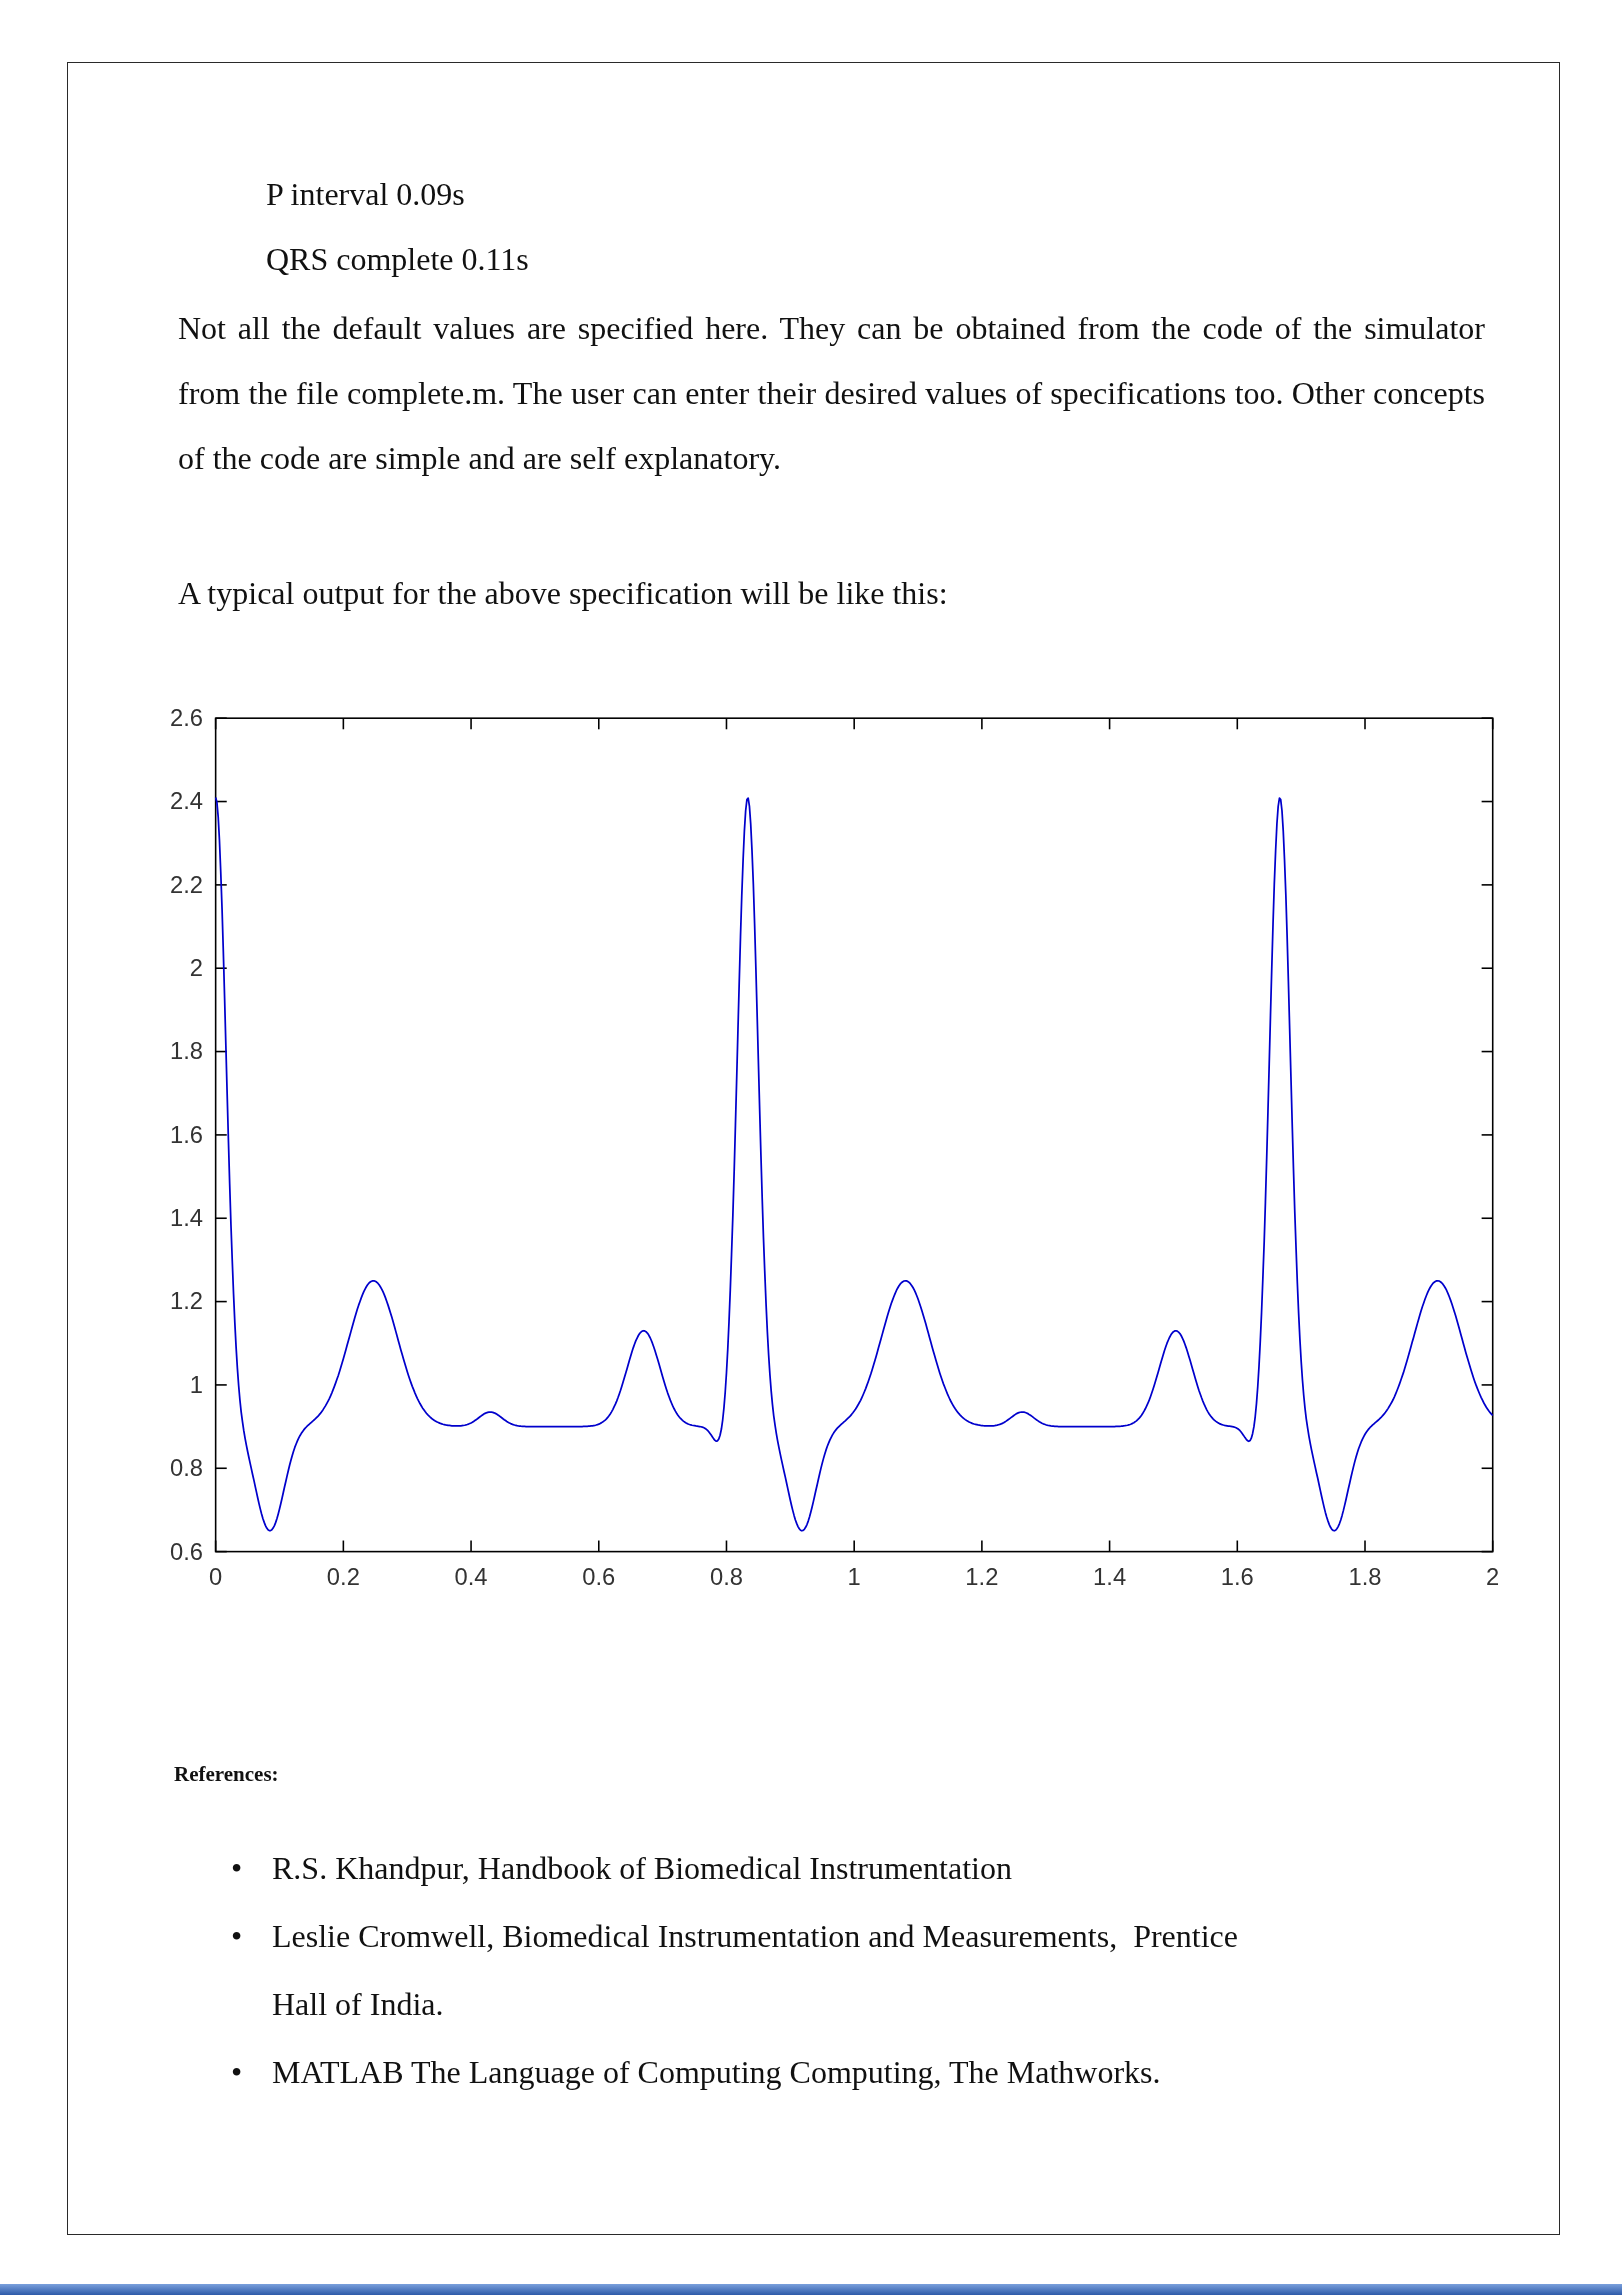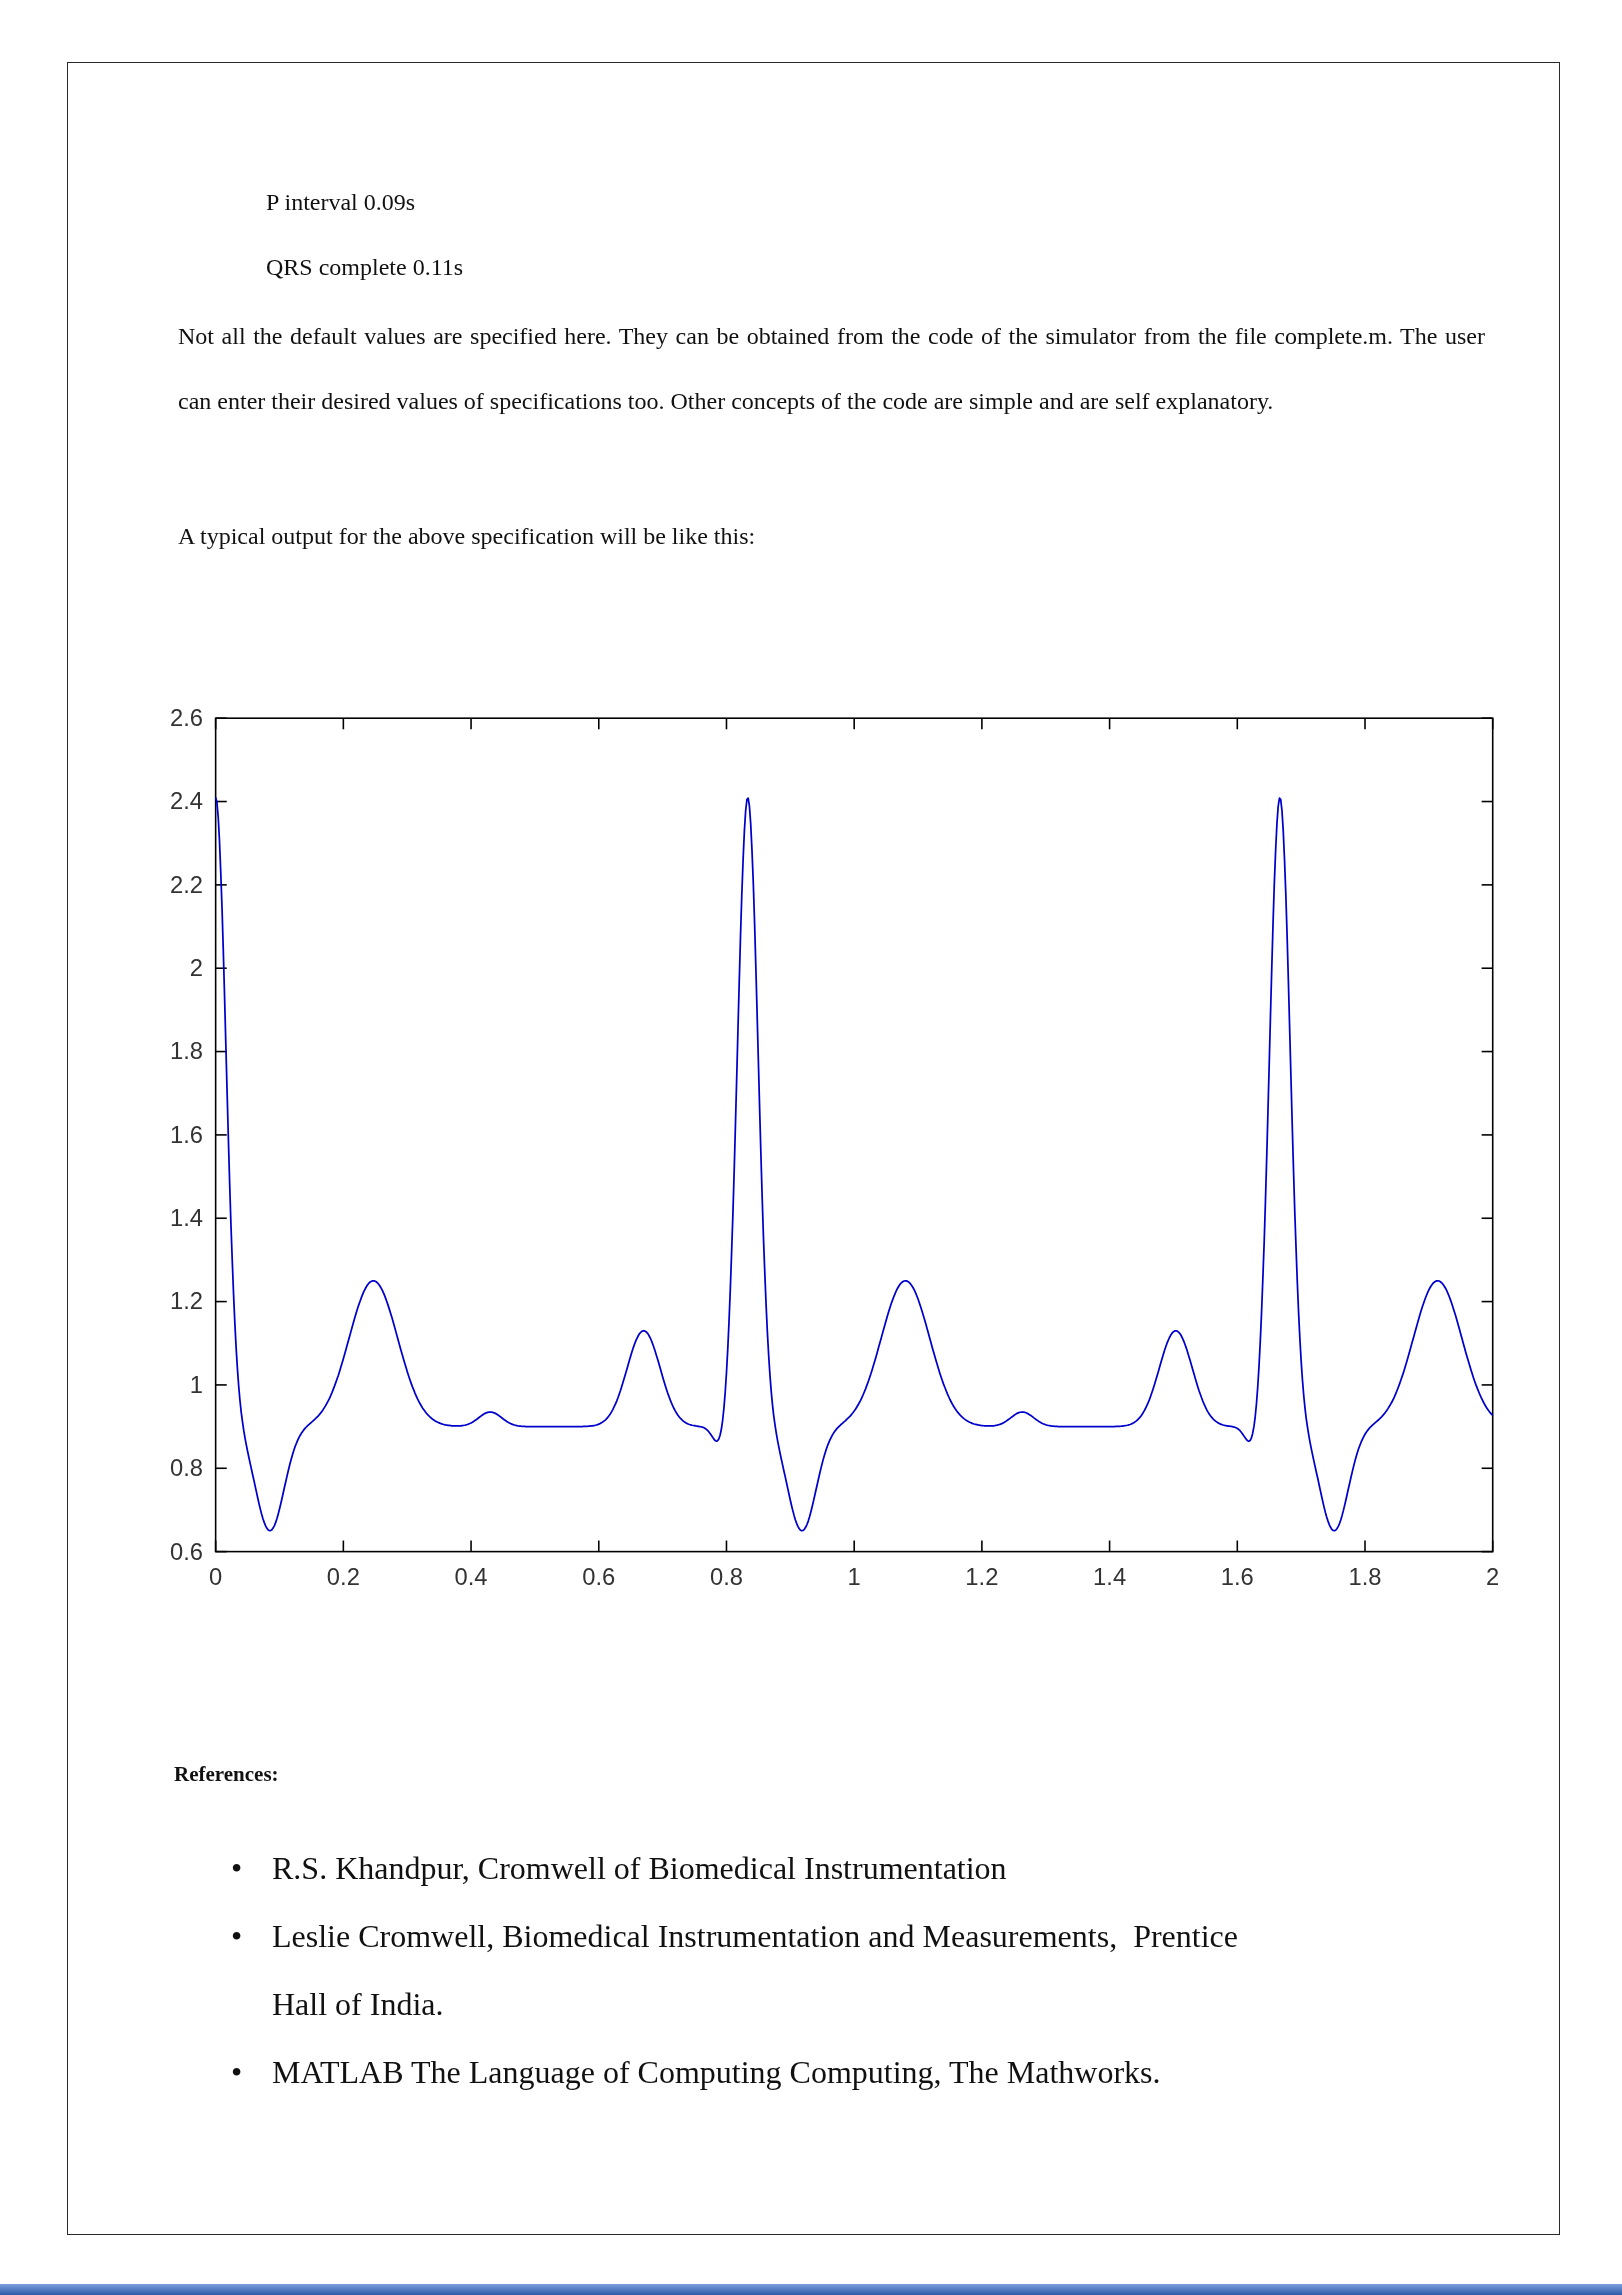--- a/index.html
+++ b/index.html
@@ -11,22 +11,22 @@
     font-family: "Liberation Serif", serif;
     color: #111111;
     overflow: hidden;
   }
   .frame {
     position: absolute; left: 67px; top: 62px;
     width: 1493px; height: 2173px;
     border: 1.6px solid #2a2a2a;
   }
   .content {
-    position: absolute; left: 174px; top: 170px; width: 1315px;
-    font-size: 24px; line-height: 65px;
+    position: absolute; left: 174px; top: 162px; width: 1315px;
+    font-size: 32px; line-height: 65px;
   }
   .indent { margin-left: 92px; }
   .para { margin: 4px; }
   .justify { text-align: justify; }
   .caption { margin-top: 70px; }
   .plot { position: absolute; left: 119px; top: 680px; }
   .tick-label {
     font-family: "Liberation Sans", sans-serif;
     font-size: 30px; fill: #333333;
   }
@@ -124,21 +124,21 @@
       <line x1="1734" y1="48" x2="1720" y2="48" stroke="#000000" stroke-width="2"></line>
       <text x="106" y="58" text-anchor="end" class="tick-label">2.6</text>
       <polyline points="122.0,148.0 123.6,154.2 125.2,172.5 126.8,202.1 128.4,241.6 130.1,289.3 131.7,343.2 133.3,401.3 134.9,461.4 136.5,521.6 138.1,580.2 139.7,635.8 141.3,687.2 143.0,733.7 144.6,775.0 146.2,811.0 147.8,841.9 149.4,868.1 151.0,890.0 152.6,908.3 154.2,923.5 155.9,936.3 157.5,947.3 159.1,956.8 160.7,965.3 162.3,973.3 163.9,980.9 165.5,988.3 167.1,995.6 168.7,1003.0 170.4,1010.4 172.0,1017.9 173.6,1025.3 175.2,1032.6 176.8,1039.7 178.4,1046.4 180.0,1052.6 181.6,1058.2 183.3,1063.1 184.9,1067.2 186.5,1070.3 188.1,1072.5 189.7,1073.5 191.3,1073.5 192.9,1072.5 194.5,1070.3 196.2,1067.2 197.8,1063.1 199.4,1058.2 201.0,1052.5 202.6,1046.3 204.2,1039.6 205.8,1032.6 207.4,1025.4 209.0,1018.1 210.7,1010.9 212.3,1003.8 213.9,997.0 215.5,990.4 217.1,984.3 218.7,978.6 220.3,973.3 221.9,968.5 223.6,964.2 225.2,960.3 226.8,956.8 228.4,953.7 230.0,951.0 231.6,948.6 233.2,946.4 234.8,944.5 236.5,942.7 238.1,941.1 239.7,939.6 241.3,938.2 242.9,936.8 244.5,935.4 246.1,933.9 247.7,932.5 249.3,930.9 251.0,929.2 252.6,927.4 254.2,925.5 255.8,923.4 257.4,921.1 259.0,918.6 260.6,916.0 262.2,913.2 263.9,910.1 265.5,906.8 267.1,903.3 268.7,899.6 270.3,895.6 271.9,891.4 273.5,887.0 275.1,882.4 276.8,877.6 278.4,872.6 280.0,867.4 281.6,862.0 283.2,856.5 284.8,850.9 286.4,845.1 288.0,839.3 289.6,833.5 291.3,827.6 292.9,821.7 294.5,815.9 296.1,810.2 297.7,804.6 299.3,799.2 300.9,793.9 302.5,788.9 304.2,784.2 305.8,779.7 307.4,775.6 309.0,771.9 310.6,768.6 312.2,765.7 313.8,763.2 315.4,761.2 317.1,759.7 318.7,758.7 320.3,758.2 321.9,758.2 323.5,758.7 325.1,759.7 326.7,761.2 328.3,763.2 329.9,765.7 331.6,768.6 333.2,771.9 334.8,775.6 336.4,779.7 338.0,784.2 339.6,788.9 341.2,793.9 342.8,799.2 344.5,804.6 346.1,810.2 347.7,815.9 349.3,821.7 350.9,827.6 352.5,833.5 354.1,839.3 355.7,845.1 357.4,850.9 359.0,856.5 360.6,862.0 362.2,867.4 363.8,872.6 365.4,877.6 367.0,882.4 368.6,887.0 370.2,891.4 371.9,895.6 373.5,899.6 375.1,903.3 376.7,906.8 378.3,910.1 379.9,913.1 381.5,915.9 383.1,918.6 384.8,921.0 386.4,923.2 388.0,925.3 389.6,927.1 391.2,928.8 392.8,930.3 394.4,931.7 396.0,933.0 397.7,934.1 399.3,935.1 400.9,936.0 402.5,936.8 404.1,937.5 405.7,938.2 407.3,938.7 408.9,939.2 410.5,939.6 412.2,940.0 413.8,940.3 415.4,940.6 417.0,940.8 418.6,941.0 420.2,941.2 421.8,941.3 423.4,941.4 425.1,941.4 426.7,941.4 428.3,941.4 429.9,941.3 431.5,941.2 433.1,941.0 434.7,940.8 436.3,940.5 438.0,940.1 439.6,939.6 441.2,939.0 442.8,938.3 444.4,937.6 446.0,936.7 447.6,935.7 449.2,934.6 450.8,933.5 452.5,932.3 454.1,931.0 455.7,929.8 457.3,928.6 458.9,927.5 460.5,926.4 462.1,925.5 463.7,924.8 465.4,924.2 467.0,923.9 468.6,923.8 470.2,923.9 471.8,924.2 473.4,924.8 475.0,925.5 476.6,926.4 478.3,927.5 479.9,928.6 481.5,929.8 483.1,931.0 484.7,932.3 486.3,933.5 487.9,934.6 489.5,935.7 491.1,936.7 492.8,937.6 494.4,938.4 496.0,939.1 497.6,939.7 499.2,940.2 500.8,940.6 502.4,941.0 504.0,941.3 505.7,941.5 507.3,941.7 508.9,941.8 510.5,941.9 512.1,942.0 513.7,942.1 515.3,942.1 516.9,942.1 518.6,942.2 520.2,942.2 521.8,942.2 523.4,942.2 525.0,942.2 526.6,942.2 528.2,942.2 529.8,942.2 531.4,942.2 533.1,942.2 534.7,942.2 536.3,942.2 537.9,942.2 539.5,942.2 541.1,942.2 542.7,942.2 544.3,942.2 546.0,942.2 547.6,942.2 549.2,942.2 550.8,942.2 552.4,942.2 554.0,942.2 555.6,942.2 557.2,942.2 558.9,942.2 560.5,942.2 562.1,942.2 563.7,942.2 565.3,942.2 566.9,942.2 568.5,942.2 570.1,942.2 571.7,942.2 573.4,942.2 575.0,942.2 576.6,942.2 578.2,942.2 579.8,942.1 581.4,942.1 583.0,942.1 584.6,942.1 586.3,942.0 587.9,942.0 589.5,941.9 591.1,941.8 592.7,941.7 594.3,941.6 595.9,941.4 597.5,941.2 599.2,940.9 600.8,940.6 602.4,940.2 604.0,939.7 605.6,939.1 607.2,938.4 608.8,937.5 610.4,936.5 612.0,935.3 613.7,934.0 615.3,932.4 616.9,930.6 618.5,928.5 620.1,926.2 621.7,923.6 623.3,920.7 624.9,917.4 626.6,913.9 628.2,910.0 629.8,905.8 631.4,901.3 633.0,896.6 634.6,891.5 636.2,886.3 637.8,880.9 639.5,875.3 641.1,869.7 642.7,864.0 644.3,858.5 645.9,853.0 647.5,847.8 649.1,842.8 650.7,838.2 652.3,834.0 654.0,830.4 655.6,827.2 657.2,824.7 658.8,822.9 660.4,821.7 662.0,821.2 663.6,821.5 665.2,822.4 666.9,824.1 668.5,826.4 670.1,829.4 671.7,832.9 673.3,836.9 674.9,841.4 676.5,846.2 678.1,851.4 679.8,856.8 681.4,862.3 683.0,868.0 684.6,873.6 686.2,879.2 687.8,884.7 689.4,890.0 691.0,895.1 692.6,899.9 694.3,904.5 695.9,908.8 697.5,912.7 699.1,916.4 700.7,919.7 702.3,922.7 703.9,925.4 705.5,927.9 707.2,930.0 708.8,931.9 710.4,933.5 712.0,935.0 713.6,936.2 715.2,937.2 716.8,938.1 718.4,938.9 720.1,939.5 721.7,940.0 723.3,940.5 724.9,940.8 726.5,941.1 728.1,941.4 729.7,941.6 731.3,941.8 732.9,942.1 734.6,942.4 736.2,942.8 737.8,943.4 739.4,944.2 741.0,945.3 742.6,946.6 744.2,948.4 745.8,950.5 747.5,952.9 749.1,955.3 750.7,957.7 752.3,959.6 753.9,960.6 755.5,960.2 757.1,957.9 758.7,953.1 760.4,945.3 762.0,933.9 763.6,918.5 765.2,898.8 766.8,874.2 768.4,844.7 770.0,809.9 771.6,769.9 773.2,724.6 774.9,674.6 776.5,620.1 778.1,562.2 779.7,502.1 781.3,441.1 782.9,381.0 784.5,323.9 786.1,271.8 787.8,226.7 789.4,190.5 791.0,164.8 792.6,150.7 794.2,148.8 795.8,159.3 797.4,181.7 799.0,214.8 800.7,257.4 802.3,307.5 803.9,363.2 805.5,422.2 807.1,482.6 808.7,542.4 810.3,600.1 811.9,654.3 813.5,704.0 815.2,748.8 816.8,788.2 818.4,822.4 820.0,851.6 821.6,876.2 823.2,896.8 824.8,913.9 826.4,928.3 828.1,940.3 829.7,950.7 831.3,959.9 832.9,968.2 834.5,976.0 836.1,983.5 837.7,990.8 839.3,998.2 841.0,1005.6 842.6,1013.1 844.2,1020.5 845.8,1027.9 847.4,1035.1 849.0,1042.1 850.6,1048.6 852.2,1054.6 853.8,1060.0 855.5,1064.7 857.1,1068.4 858.7,1071.2 860.3,1073.0 861.9,1073.7 863.5,1073.3 865.1,1071.8 866.7,1069.3 868.4,1065.8 870.0,1061.5 871.6,1056.3 873.2,1050.4 874.8,1044.0 876.4,1037.2 878.0,1030.1 879.6,1022.8 881.3,1015.6 882.9,1008.4 884.5,1001.4 886.1,994.6 887.7,988.3 889.3,982.3 890.9,976.7 892.5,971.6 894.1,967.0 895.8,962.8 897.4,959.0 899.0,955.7 900.6,952.7 902.2,950.1 903.8,947.8 905.4,945.7 907.0,943.9 908.7,942.2 910.3,940.6 911.9,939.1 913.5,937.7 915.1,936.3 916.7,934.9 918.3,933.4 919.9,931.9 921.6,930.3 923.2,928.6 924.8,926.7 926.4,924.7 928.0,922.6 929.6,920.3 931.2,917.7 932.8,915.0 934.4,912.1 936.1,909.0 937.7,905.6 939.3,902.0 940.9,898.2 942.5,894.2 944.1,889.9 945.7,885.5 947.3,880.8 949.0,875.9 950.6,870.8 952.2,865.5 953.8,860.1 955.4,854.6 957.0,848.9 958.6,843.1 960.2,837.3 961.9,831.4 963.5,825.5 965.1,819.7 966.7,813.9 968.3,808.2 969.9,802.7 971.5,797.3 973.1,792.1 974.7,787.2 976.4,782.6 978.0,778.3 979.6,774.3 981.2,770.7 982.8,767.5 984.4,764.7 986.0,762.4 987.6,760.6 989.3,759.3 990.9,758.4 992.5,758.1 994.1,758.3 995.7,759.0 997.3,760.2 998.9,761.8 1000.5,764.0 1002.2,766.6 1003.8,769.7 1005.4,773.2 1007.0,777.0 1008.6,781.2 1010.2,785.8 1011.8,790.6 1013.4,795.7 1015.0,801.1 1016.7,806.6 1018.3,812.2 1019.9,818.0 1021.5,823.8 1023.1,829.7 1024.7,835.5 1026.3,841.4 1027.9,847.2 1029.6,852.9 1031.2,858.5 1032.8,863.9 1034.4,869.2 1036.0,874.4 1037.6,879.3 1039.2,884.1 1040.8,888.6 1042.5,892.9 1044.1,897.0 1045.7,900.9 1047.3,904.5 1048.9,908.0 1050.5,911.2 1052.1,914.1 1053.7,916.9 1055.3,919.4 1057.0,921.8 1058.6,923.9 1060.2,925.9 1061.8,927.7 1063.4,929.4 1065.0,930.8 1066.6,932.2 1068.2,933.4 1069.9,934.5 1071.5,935.4 1073.1,936.3 1074.7,937.1 1076.3,937.8 1077.9,938.4 1079.5,938.9 1081.1,939.3 1082.8,939.7 1084.4,940.1 1086.0,940.4 1087.6,940.7 1089.2,940.9 1090.8,941.1 1092.4,941.2 1094.0,941.3 1095.6,941.4 1097.3,941.4 1098.9,941.4 1100.5,941.4 1102.1,941.3 1103.7,941.2 1105.3,941.0 1106.9,940.7 1108.5,940.4 1110.2,939.9 1111.8,939.4 1113.4,938.8 1115.0,938.1 1116.6,937.3 1118.2,936.3 1119.8,935.3 1121.4,934.2 1123.1,933.0 1124.7,931.8 1126.3,930.6 1127.9,929.4 1129.5,928.2 1131.1,927.1 1132.7,926.1 1134.3,925.2 1135.9,924.6 1137.6,924.1 1139.2,923.8 1140.8,923.8 1142.4,924.0 1144.0,924.4 1145.6,925.0 1147.2,925.8 1148.8,926.8 1150.5,927.8 1152.1,929.0 1153.7,930.2 1155.3,931.5 1156.9,932.7 1158.5,933.9 1160.1,935.0 1161.7,936.1 1163.4,937.0 1165.0,937.9 1166.6,938.7 1168.2,939.3 1169.8,939.9 1171.4,940.4 1173.0,940.8 1174.6,941.1 1176.2,941.4 1177.9,941.6 1179.5,941.7 1181.1,941.9 1182.7,941.9 1184.3,942.0 1185.9,942.1 1187.5,942.1 1189.1,942.1 1190.8,942.2 1192.4,942.2 1194.0,942.2 1195.6,942.2 1197.2,942.2 1198.8,942.2 1200.4,942.2 1202.0,942.2 1203.7,942.2 1205.3,942.2 1206.9,942.2 1208.5,942.2 1210.1,942.2 1211.7,942.2 1213.3,942.2 1214.9,942.2 1216.5,942.2 1218.2,942.2 1219.8,942.2 1221.4,942.2 1223.0,942.2 1224.6,942.2 1226.2,942.2 1227.8,942.2 1229.4,942.2 1231.1,942.2 1232.7,942.2 1234.3,942.2 1235.9,942.2 1237.5,942.2 1239.1,942.2 1240.7,942.2 1242.3,942.2 1244.0,942.2 1245.6,942.2 1247.2,942.2 1248.8,942.2 1250.4,942.2 1252.0,942.1 1253.6,942.1 1255.2,942.1 1256.8,942.1 1258.5,942.0 1260.1,942.0 1261.7,941.9 1263.3,941.8 1264.9,941.7 1266.5,941.5 1268.1,941.3 1269.7,941.1 1271.4,940.8 1273.0,940.5 1274.6,940.0 1276.2,939.5 1277.8,938.9 1279.4,938.1 1281.0,937.2 1282.6,936.2 1284.3,935.0 1285.9,933.5 1287.5,931.9 1289.1,930.0 1290.7,927.9 1292.3,925.4 1293.9,922.7 1295.5,919.7 1297.1,916.4 1298.8,912.7 1300.4,908.8 1302.0,904.5 1303.6,899.9 1305.2,895.1 1306.8,890.0 1308.4,884.7 1310.0,879.2 1311.7,873.6 1313.3,868.0 1314.9,862.3 1316.5,856.8 1318.1,851.4 1319.7,846.2 1321.3,841.4 1322.9,836.9 1324.6,832.9 1326.2,829.4 1327.8,826.4 1329.4,824.1 1331.0,822.4 1332.6,821.5 1334.2,821.2 1335.8,821.7 1337.4,822.9 1339.1,824.7 1340.7,827.2 1342.3,830.4 1343.9,834.0 1345.5,838.2 1347.1,842.8 1348.7,847.8 1350.3,853.0 1352.0,858.5 1353.6,864.0 1355.2,869.7 1356.8,875.3 1358.4,880.9 1360.0,886.3 1361.6,891.5 1363.2,896.6 1364.9,901.3 1366.5,905.8 1368.1,910.0 1369.7,913.9 1371.3,917.4 1372.9,920.7 1374.5,923.6 1376.1,926.2 1377.7,928.5 1379.4,930.6 1381.0,932.4 1382.6,934.0 1384.2,935.3 1385.8,936.5 1387.4,937.5 1389.0,938.4 1390.6,939.1 1392.3,939.7 1393.9,940.2 1395.5,940.6 1397.1,940.9 1398.7,941.2 1400.3,941.5 1401.9,941.7 1403.5,941.9 1405.2,942.2 1406.8,942.5 1408.4,943.0 1410.0,943.6 1411.6,944.5 1413.2,945.6 1414.8,947.1 1416.4,949.0 1418.0,951.2 1419.7,953.6 1421.3,956.1 1422.9,958.3 1424.5,960.0 1426.1,960.7 1427.7,959.8 1429.3,956.8 1430.9,951.1 1432.6,942.3 1434.2,929.8 1435.8,913.1 1437.4,891.9 1439.0,865.9 1440.6,834.8 1442.2,798.4 1443.8,756.8 1445.5,710.1 1447.1,658.7 1448.7,603.1 1450.3,544.4 1451.9,483.8 1453.5,422.9 1455.1,363.5 1456.7,307.7 1458.3,257.4 1460.0,214.8 1461.6,181.6 1463.2,159.3 1464.8,148.8 1466.4,150.7 1468.0,164.8 1469.6,190.5 1471.2,226.7 1472.9,271.7 1474.5,323.7 1476.1,380.6 1477.7,440.3 1479.3,500.7 1480.9,560.0 1482.5,616.8 1484.1,669.7 1485.8,718.0 1487.4,761.2 1489.0,799.0 1490.6,831.7 1492.2,859.4 1493.8,882.8 1495.4,902.3 1497.0,918.5 1498.6,932.1 1500.3,943.6 1501.9,953.6 1503.5,962.4 1505.1,970.6 1506.7,978.2 1508.3,985.7 1509.9,993.0 1511.5,1000.4 1513.2,1007.8 1514.8,1015.3 1516.4,1022.7 1518.0,1030.1 1519.6,1037.2 1521.2,1044.1 1522.8,1050.5 1524.4,1056.3 1526.1,1061.5 1527.7,1065.9 1529.3,1069.3 1530.9,1071.8 1532.5,1073.3 1534.1,1073.7 1535.7,1073.0 1537.3,1071.2 1538.9,1068.4 1540.6,1064.6 1542.2,1060.0 1543.8,1054.6 1545.4,1048.6 1547.0,1042.0 1548.6,1035.1 1550.2,1027.9 1551.8,1020.7 1553.5,1013.4 1555.1,1006.2 1556.7,999.3 1558.3,992.7 1559.9,986.4 1561.5,980.6 1563.1,975.1 1564.7,970.2 1566.4,965.7 1568.0,961.6 1569.6,958.0 1571.2,954.8 1572.8,951.9 1574.4,949.4 1576.0,947.1 1577.6,945.1 1579.2,943.3 1580.9,941.7 1582.5,940.1 1584.1,938.7 1585.7,937.3 1587.3,935.9 1588.9,934.5 1590.5,933.0 1592.1,931.4 1593.8,929.8 1595.4,928.0 1597.0,926.2 1598.6,924.1 1600.2,921.9 1601.8,919.5 1603.4,916.9 1605.0,914.2 1606.7,911.2 1608.3,908.0 1609.9,904.6 1611.5,900.9 1613.1,897.0 1614.7,892.9 1616.3,888.6 1617.9,884.1 1619.5,879.3 1621.2,874.4 1622.8,869.2 1624.4,863.9 1626.0,858.5 1627.6,852.9 1629.2,847.2 1630.8,841.4 1632.4,835.5 1634.1,829.7 1635.7,823.8 1637.3,818.0 1638.9,812.2 1640.5,806.6 1642.1,801.1 1643.7,795.7 1645.3,790.6 1647.0,785.8 1648.6,781.2 1650.2,777.0 1651.8,773.2 1653.4,769.7 1655.0,766.6 1656.6,764.0 1658.2,761.8 1659.8,760.2 1661.5,759.0 1663.1,758.3 1664.7,758.1 1666.3,758.4 1667.9,759.3 1669.5,760.6 1671.1,762.4 1672.7,764.7 1674.4,767.5 1676.0,770.7 1677.6,774.3 1679.2,778.3 1680.8,782.6 1682.4,787.2 1684.0,792.1 1685.6,797.3 1687.3,802.7 1688.9,808.2 1690.5,813.9 1692.1,819.7 1693.7,825.5 1695.3,831.4 1696.9,837.3 1698.5,843.1 1700.1,848.9 1701.8,854.6 1703.4,860.1 1705.0,865.5 1706.6,870.8 1708.2,875.9 1709.8,880.8 1711.4,885.5 1713.0,889.9 1714.7,894.2 1716.3,898.2 1717.9,902.0 1719.5,905.6 1721.1,908.9 1722.7,912.1 1724.3,915.0 1725.9,917.7 1727.6,920.2 1729.2,922.5 1730.8,924.6 1732.4,926.5 1734.0,928.2" fill="none" stroke="#0000cc" stroke-width="2.2" stroke-linejoin="round"></polyline>
     </svg>
 
   <div class="refs">
     <h3 class="refs-heading">References:</h3>
     <ul class="ref-list">
       <li class="ref-item">
         <span class="bullet">•</span>
-        <span class="ref-text">R.S. Khandpur, Cromwell of Biomedical Instrumentation</span>
+        <span class="ref-text">R.S. Khandpur, Handbook of Biomedical Instrumentation</span>
       </li>
       <li class="ref-item">
         <span class="bullet">•</span>
         <span class="ref-text">Leslie Cromwell, Biomedical Instrumentation and Measurements,  Prentice
 Hall of India.</span>
       </li>
       <li class="ref-item">
         <span class="bullet">•</span>
         <span class="ref-text">MATLAB The Language of Computing Computing, The Mathworks.</span>
       </li>

